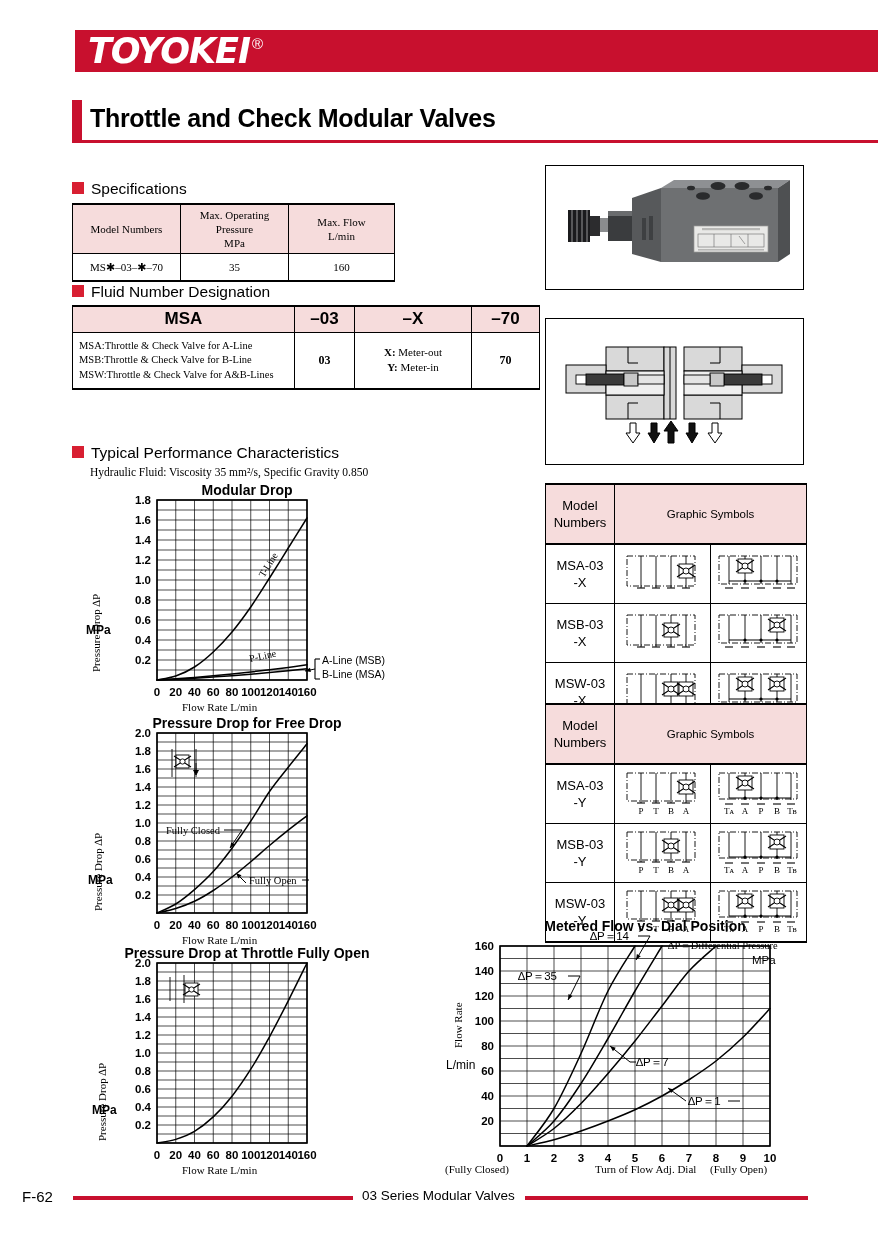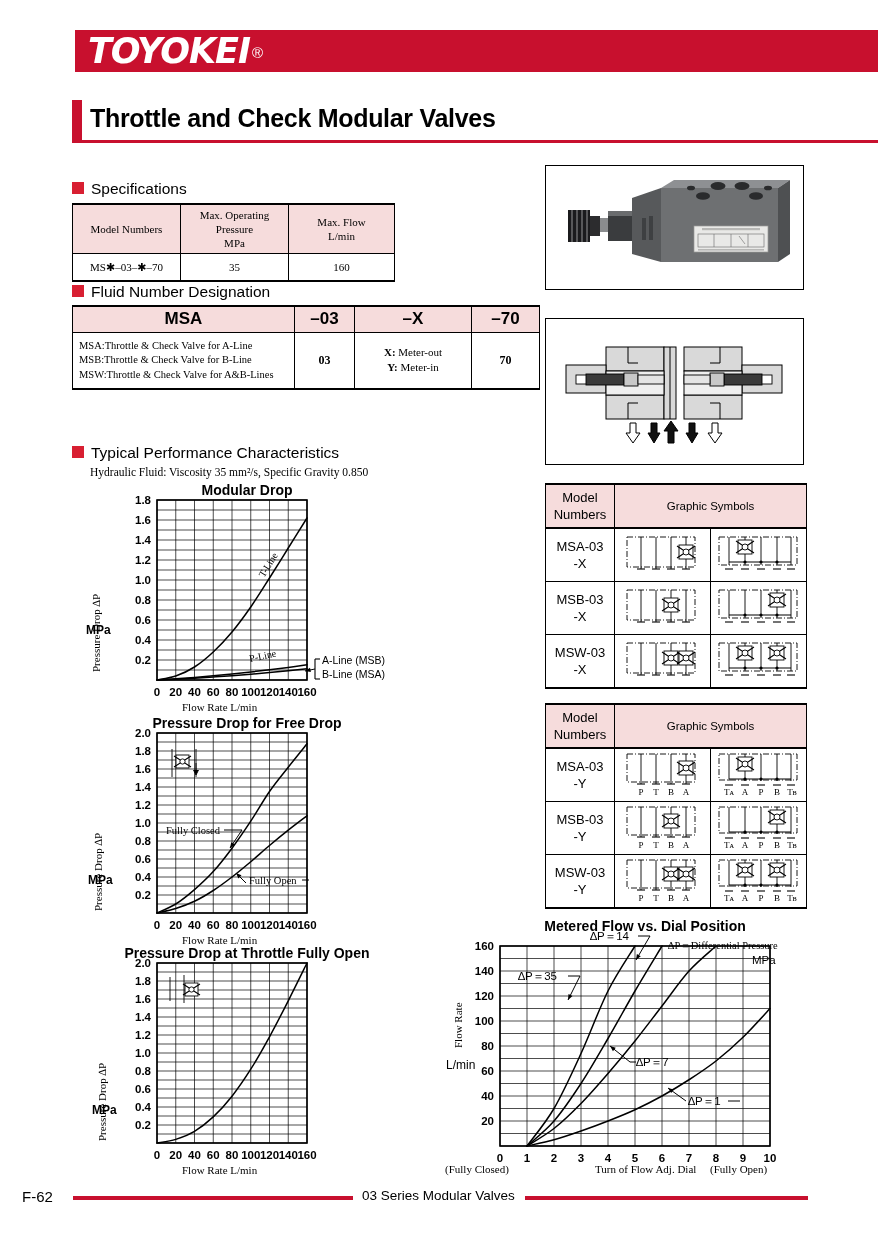--- a/index.html
+++ b/index.html
@@ -14,21 +14,21 @@
   }
   .serif { font-family: "Liberation Serif", serif; }
 
   
   #brandbar {
     position:absolute; left:75px; top:30px; width:803px; height:42px;
     background:#C8102E;
   }
   #logo-wrap {
     position:absolute; left:88px; top:33px;
-    display:flex; align-items:center;
+    display:flex; align-items:flex-start;
   }
   #logo-text {
     font-family:"DejaVu Sans", sans-serif;
     font-weight:bold; font-style:italic;
     font-size:35px; letter-spacing:-1px;
     color:#ffffff; line-height:36px;
     -webkit-text-stroke:0px;
   }
   #logo-reg { font-size:15px; color:#ffffff; margin-left:2px; margin-top:2px; }
 
@@ -77,21 +77,21 @@
 
   
   .imgbox { position:absolute; border:1.6px solid #000; background:#fff; }
   #photo-box { left:545px; top:165px; width:259px; height:125px; }
   #sect-box  { left:545px; top:318px; width:259px; height:147px; }
 
   
   .gs-tbl { position:absolute; font-family:"Liberation Sans", sans-serif; }
   .gs-tbl td { border:1px solid #000; text-align:center; vertical-align:middle; }
   .gs-tbl .gs-h { background:#F6DCDC; font-size:11.5px; line-height:14px; padding:4px 2px; }
-  .gs-tbl .mn { width:69px; font-size:13px; line-height:17px; padding:4px 2px; }
+  .gs-tbl .mn { width:69px; font-size:13px; line-height:17px; padding:12px 2px; }
   .gs-tbl .sym { width:95px; height:52px; padding:0; }
   #gs1 { left:545px; top:483px; }
   #gs2 { left:545px; top:703px; }
 
   .symwrap { position:relative; width:95px; height:52px; }
   .symwrap svg { position:absolute; left:0; top:0; }
 
   
   .chart { position:absolute; }
   .ctitle { position:absolute; font-weight:bold; font-size:14px; text-align:center; }

